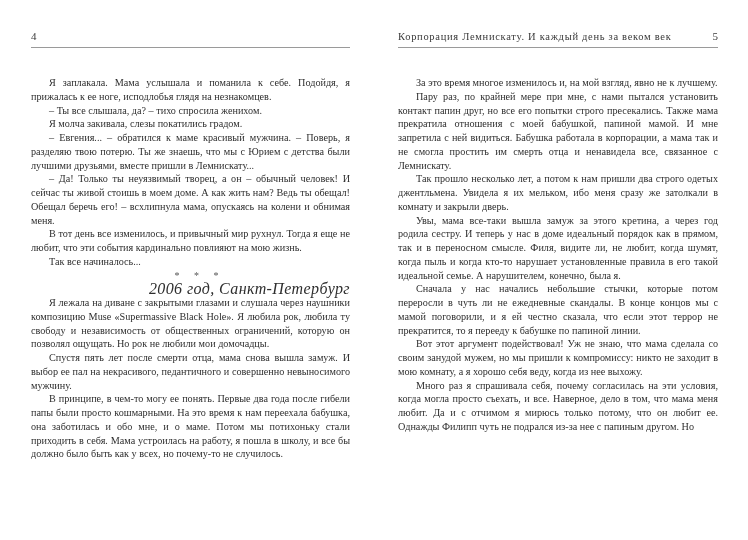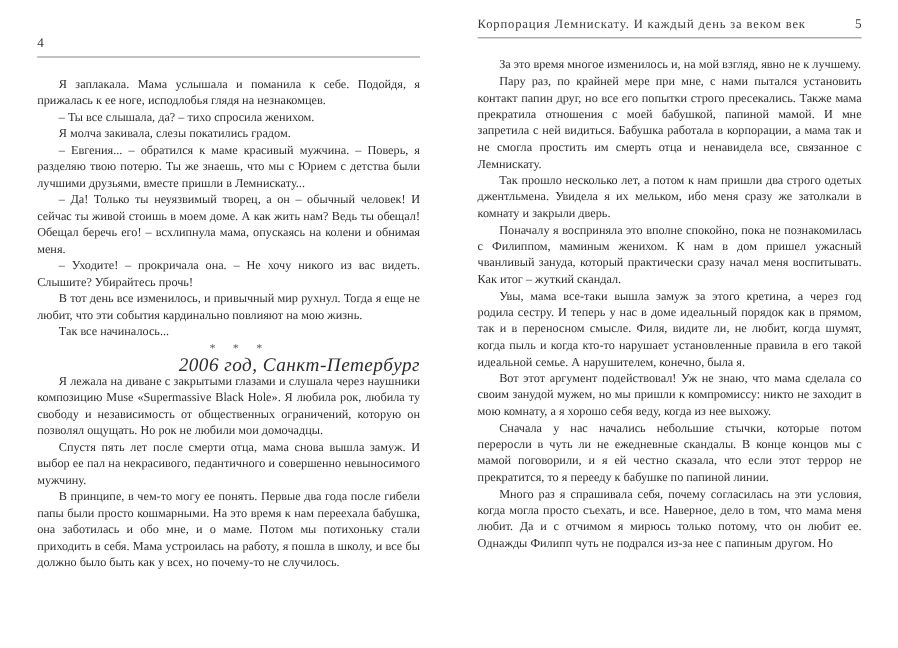--- a/index.html
+++ b/index.html
@@ -24,21 +24,21 @@
     width: 374px;
     height: 540px;
     box-sizing: border-box;
     position: relative;
     background: #ffffff;
   }
   .page-left {
     padding: 30px 24px 20px 31px;
   }
   .page-right {
-    padding: 14px 30px 20px 24px;
+    padding: 30px 30px 20px 24px;
   }
   .running-head {
     display: flex;
     align-items: baseline;
     font-size: 10.5px;
     letter-spacing: 0.7px;
     color: #3a3a3a;
     height: 14px;
     white-space: nowrap;
   }
@@ -57,21 +57,21 @@
   .page-right .running-head .title {
     text-align: left;
   }
   .head-rule {
     border: 0;
     border-top: 1px solid #9a9a9a;
     margin: 3px 0 0 0;
     height: 0;
   }
   .textblock {
-    margin-top: 16px;
+    margin-top: 28px;
     font-size: 10.2px;
     line-height: 13.75px;
     text-align: justify;
     text-justify: inter-word;
     hyphens: manual;
     color: #2e2e2e;
   }
   .textblock p {
     margin: 0;
     text-indent: 18px;
@@ -103,42 +103,40 @@
     <div class="running-head">
       <span class="folio">4</span>
     </div>
     <hr class="head-rule">
     <div class="textblock">
       <p>Я заплакала. Мама услышала и поманила к себе. Подойдя, я прижалась к ее ноге, исподлобья глядя на незнакомцев.</p>
       <p>– Ты все слышала, да? – тихо спросила женихом.</p>
       <p>Я молча закивала, слезы покатились градом.</p>
       <p>– Евгения... – обратился к маме красивый мужчина. – Поверь, я разделяю твою потерю. Ты же знаешь, что мы с Юрием с детства были лучшими друзьями, вместе пришли в Лемнискату...</p>
       <p>– Да! Только ты неуязвимый творец, а он – обычный человек! И сейчас ты живой стоишь в моем доме. А как жить нам? Ведь ты обещал! Обещал беречь его! – всхлипнула мама, опускаясь на колени и обнимая меня.</p>
-      <p>– Уходите! – прокричала она. – Не хочу никого из вас видеть. Слышите? Убирайтесь прочь!</p>
       <p>В тот день все изменилось, и привычный мир рухнул. Тогда я еще не любит, что эти события кардинально повлияют на мою жизнь.</p>
       <p>Так все начиналось...</p>
       <p class="sep">* * *</p>
       <p class="dateline">2006 год, Санкт-Петербург</p>
       <p>Я лежала на диване с закрытыми глазами и слушала через наушники композицию Muse «Supermassive Black Hole». Я любила рок, любила ту свободу и независимость от общественных ограничений, которую он позволял ощущать. Но рок не любили мои домочадцы.</p>
       <p>Спустя пять лет после смерти отца, мама снова вышла замуж. И выбор ее пал на некрасивого, педантичного и совершенно невыносимого мужчину.</p>
       <p>В принципе, в чем-то могу ее понять. Первые два года после гибели папы были просто кошмарными. На это время к нам переехала бабушка, она заботилась и обо мне, и о маме. Потом мы потихоньку стали приходить в себя. Мама устроилась на работу, я пошла в школу, и все бы должно было быть как у всех, но почему-то не случилось.</p>
     </div>
   </div>
 
   <div class="page page-right">
     <div class="running-head">
       <span class="title">Корпорация Лемнискату. И каждый день за веком век</span>
       <span class="folio">5</span>
     </div>
     <hr class="head-rule">
     <div class="textblock">
       <p>За это время многое изменилось и, на мой взгляд, явно не к лучшему.</p>
       <p>Пару раз, по крайней мере при мне, с нами пытался установить контакт папин друг, но все его попытки строго пресекались. Также мама прекратила отношения с моей бабушкой, папиной мамой. И мне запретила с ней видиться. Бабушка работала в корпорации, а мама так и не смогла простить им смерть отца и ненавидела все, связанное с Лемнискату.</p>
       <p>Так прошло несколько лет, а потом к нам пришли два строго одетых джентльмена. Увидела я их мельком, ибо меня сразу же затолкали в комнату и закрыли дверь.</p>
-      <p>Поначалу я восприняла это вполне спокойно, пока не познакомилась с Филиппом, маминым женихом. К нам в дом пришел ужасный чванливый зануда, который практически сразу начал меня воспитывать. Как итог – жуткий скандал.</p>
       <p>Увы, мама все-таки вышла замуж за этого кретина, а через год родила сестру. И теперь у нас в доме идеальный порядок как в прямом, так и в переносном смысле. Филя, видите ли, не любит, когда шумят, когда пыль и когда кто-то нарушает установленные правила в его такой идеальной семье. А нарушителем, конечно, была я.</p>
+      <p>Сначала у нас начались небольшие стычки, которые потом переросли в чуть ли не ежедневные скандалы. В конце концов мы с мамой поговорили, и я ей честно сказала, что если этот террор не прекратится, то я перееду к бабушке по папиной линии.</p>
       <p>Вот этот аргумент подействовал! Уж не знаю, что мама сделала со своим занудой мужем, но мы пришли к компромиссу: никто не заходит в мою комнату, а я хорошо себя веду, когда из нее выхожу.</p>
-      <p>Сначала у нас начались небольшие стычки, которые потом переросли в чуть ли не ежедневные скандалы. В конце концов мы с мамой поговорили, и я ей честно сказала, что если этот террор не прекратится, то я перееду к бабушке по папиной линии.</p>
       <p>Много раз я спрашивала себя, почему согласилась на эти условия, когда могла просто съехать, и все. Наверное, дело в том, что мама меня любит. Да и с отчимом я мирюсь только потому, что он любит ее. Однажды Филипп чуть не подрался из-за нее с папиным другом. Но</p>
     </div>
   </div>
 
 </div>
 
 </body></html>

